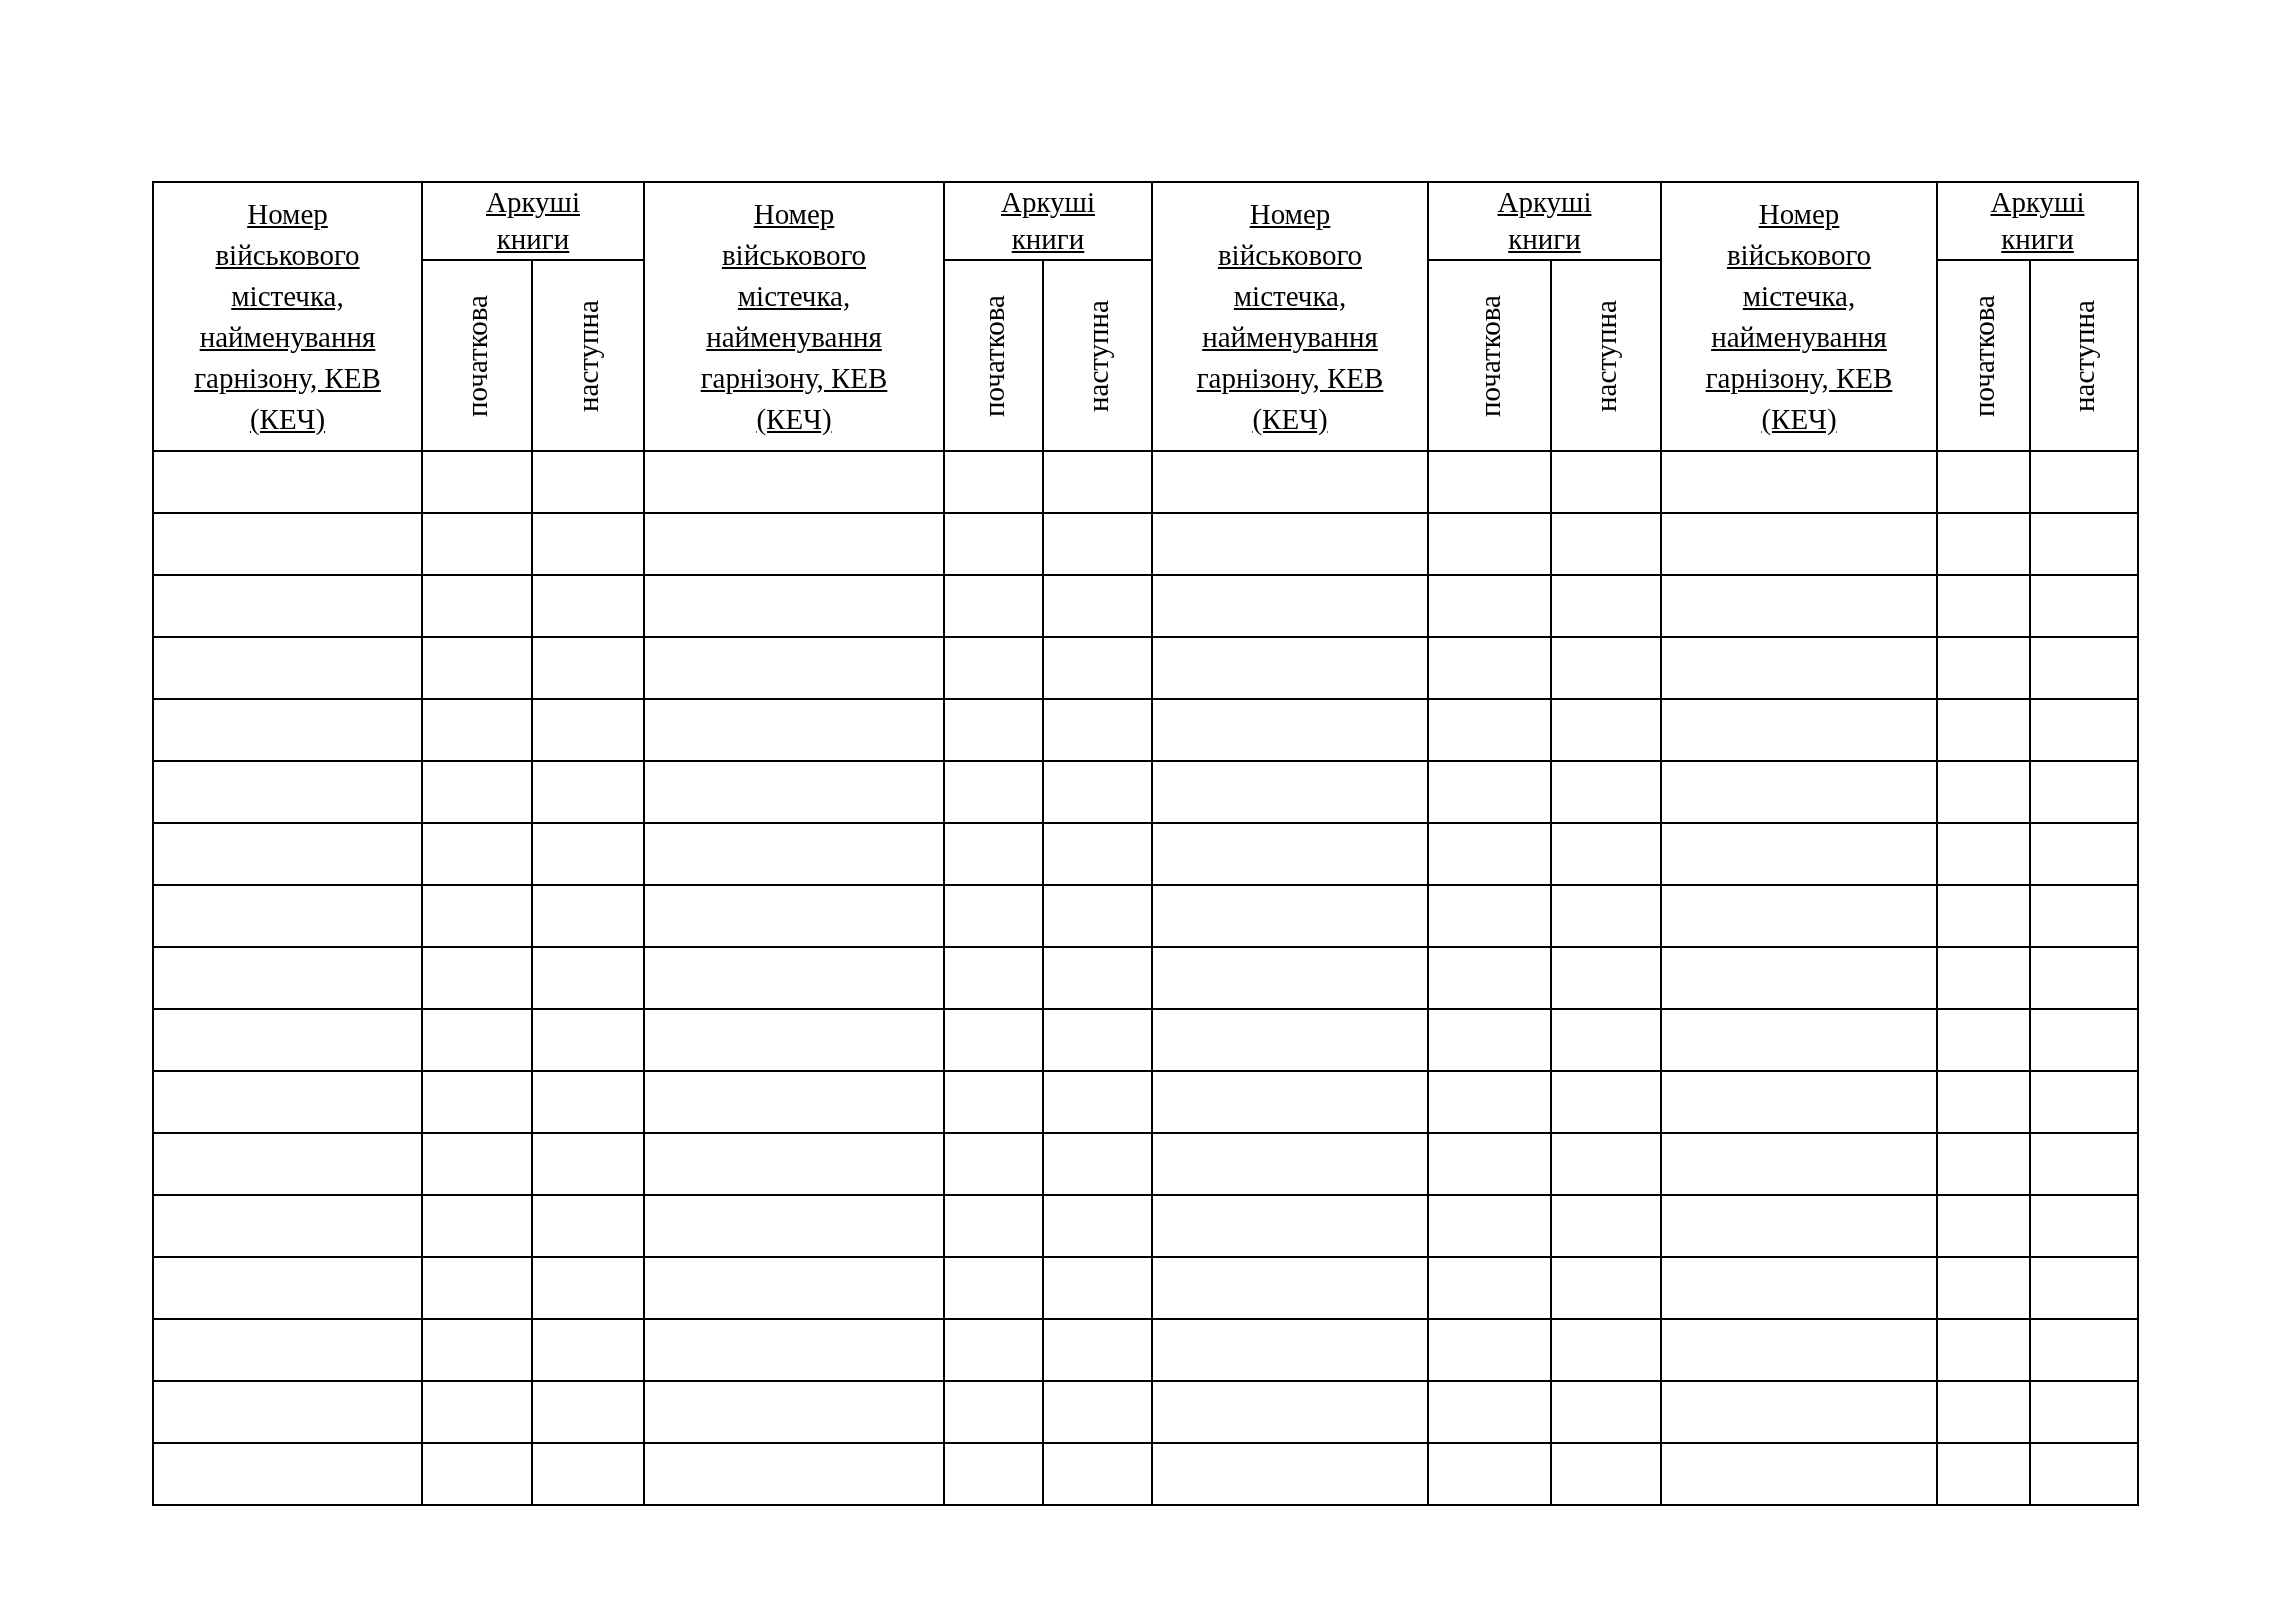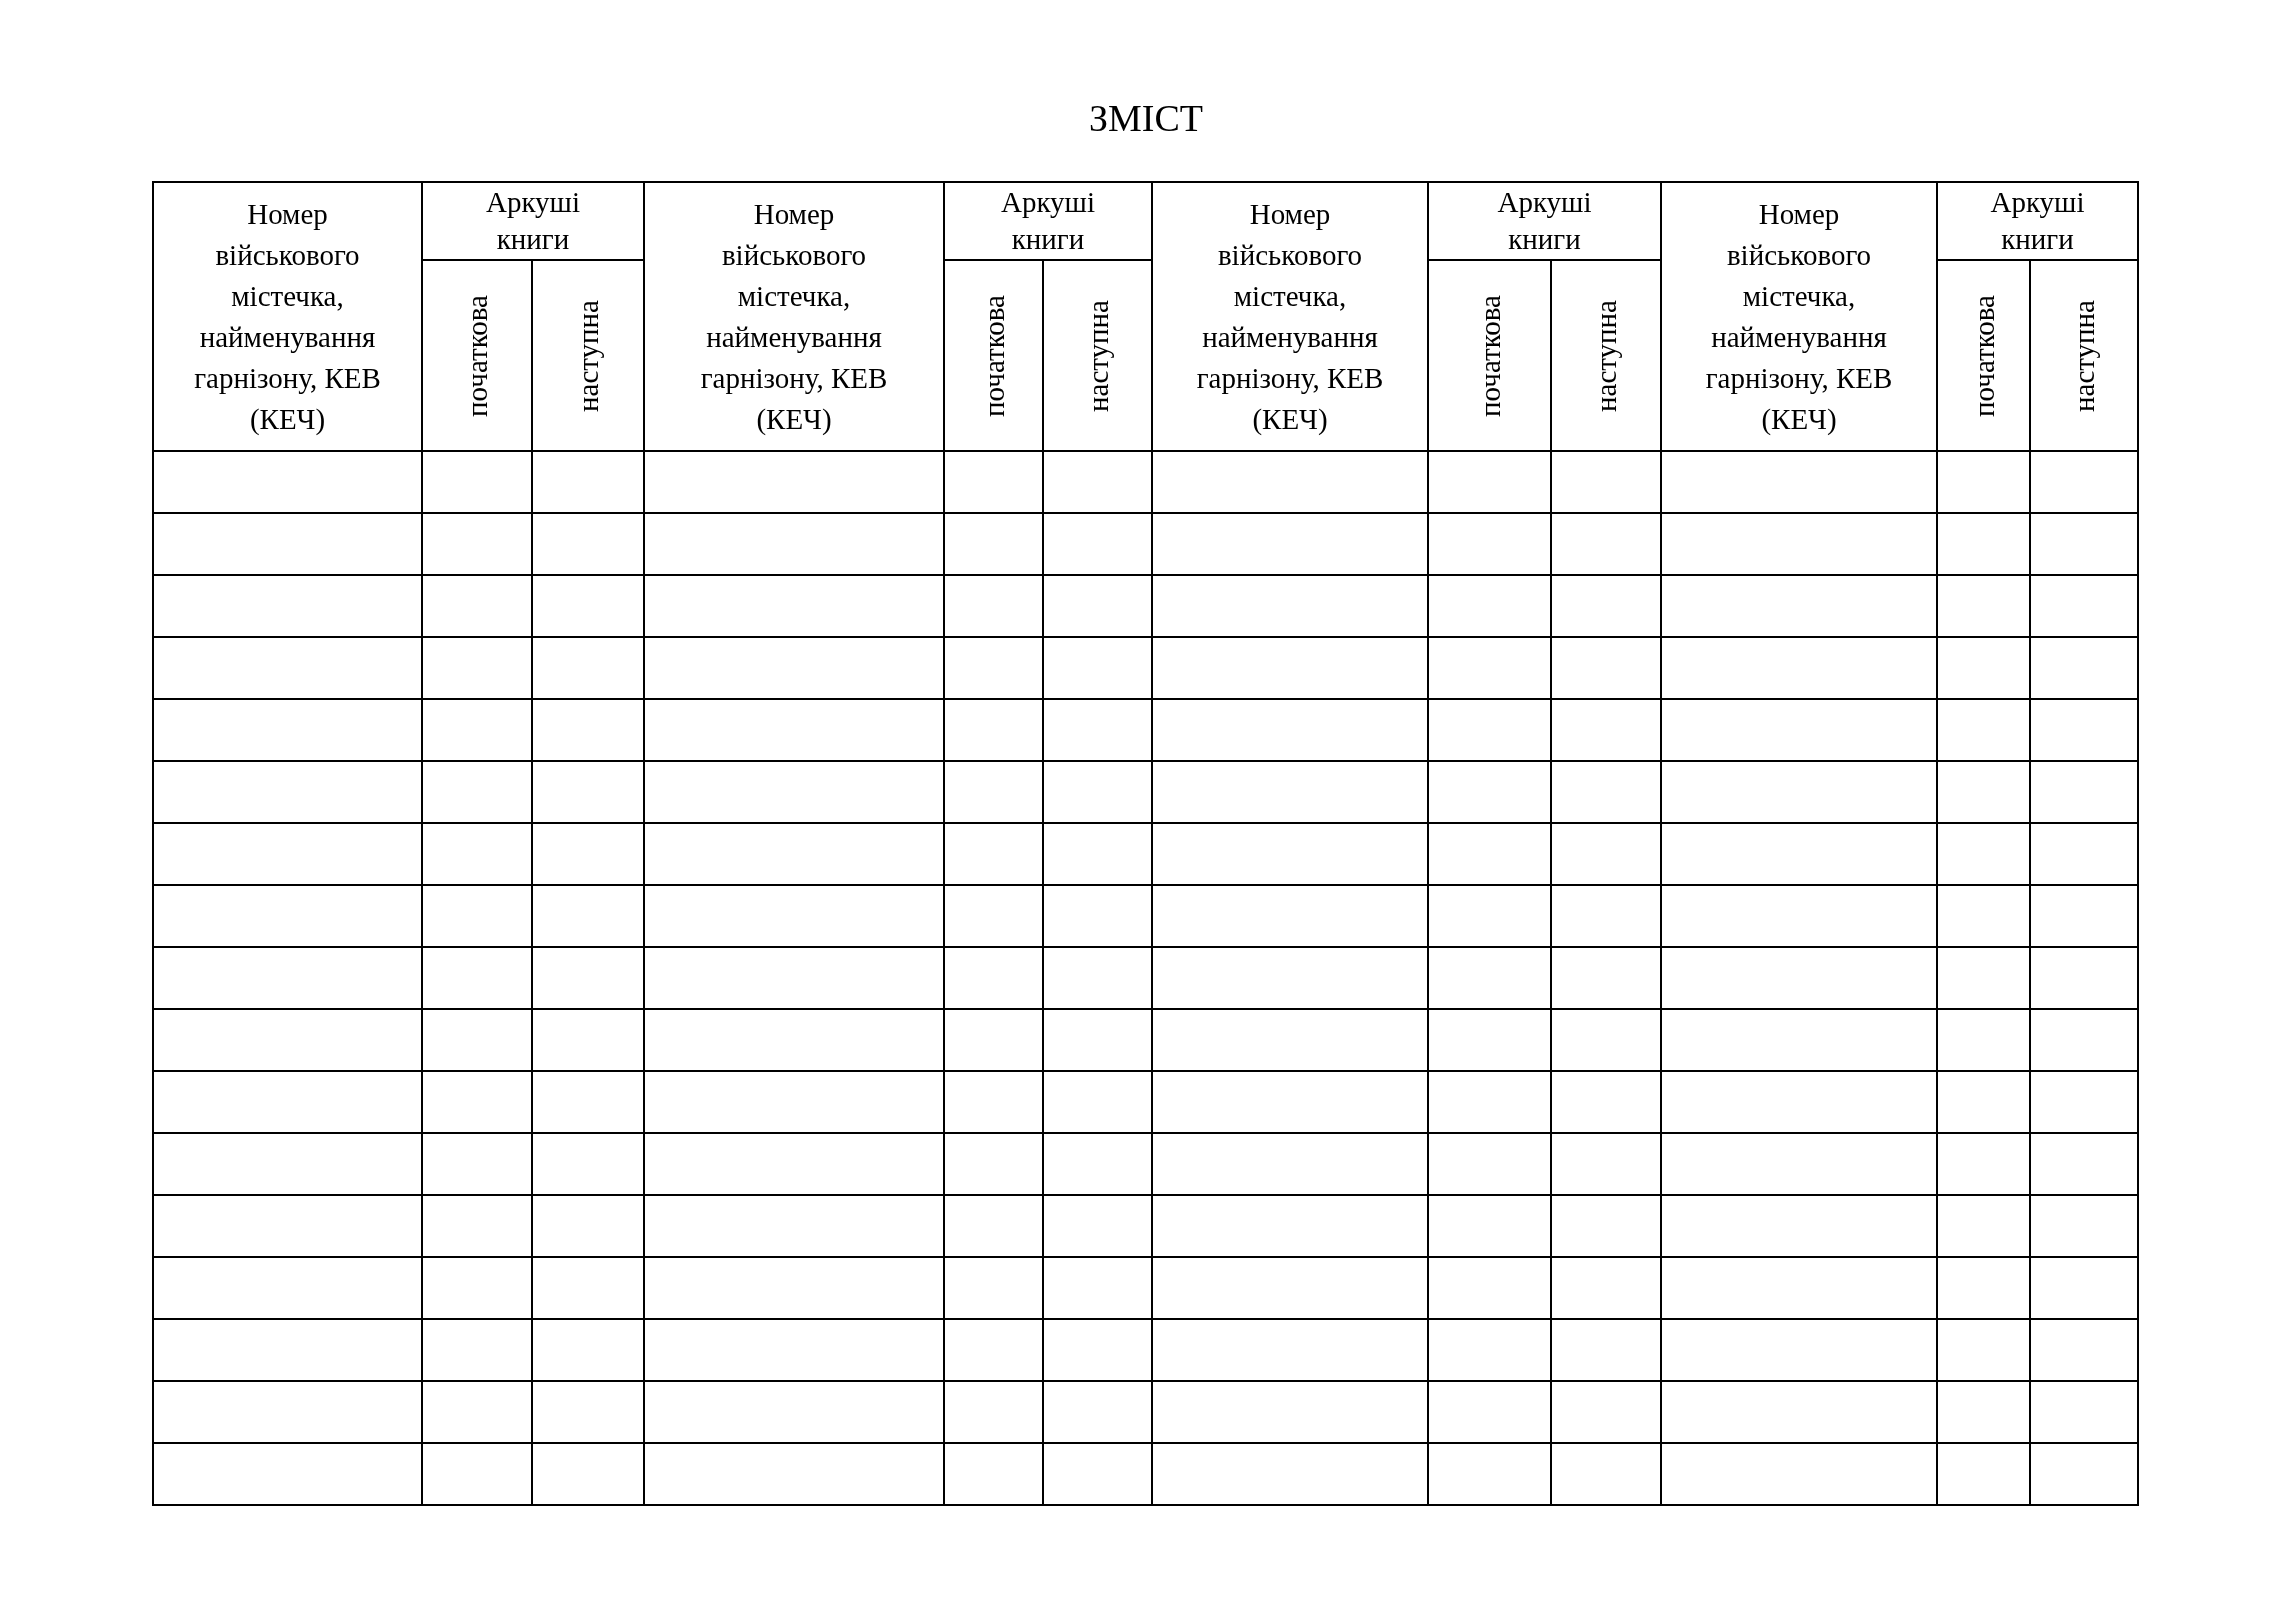--- a/index.html
+++ b/index.html
@@ -29,21 +29,21 @@
     top: 181px;
     border-collapse: collapse;
     table-layout: fixed;
   }
   .contents th, .contents td {
     border: 2.9px solid #000000;
     padding: 0;
     font-weight: normal;
     background: #ffffff;
   }
-  tr.hdr-row-1 { height: 78px; }
+  tr.hdr-row-1 { height: 78px; text-decoration: underline; }
   tr.hdr-row-2 { height: 191px; }
   tbody tr { height: 62px; }
   th.loc {
     font-size: 29px;
     line-height: 41px;
     text-align: center;
     vertical-align: middle;
   }
   th.ark {
     font-size: 29px;
@@ -61,21 +61,20 @@
     font-size: 29px;
     line-height: 29px;
     white-space: nowrap;
   }
 </style>
 </head>
 <body>
 
 <div class="page">
 
-  <div class="doc-title">ЗМІСТ</div>
 
   <table class="contents">
     <colgroup>
       <col style="width:269px">
         <col style="width:110px">
         <col style="width:112px">
       <col style="width:300px">
         <col style="width:99px">
         <col style="width:109px">
       <col style="width:276px">

